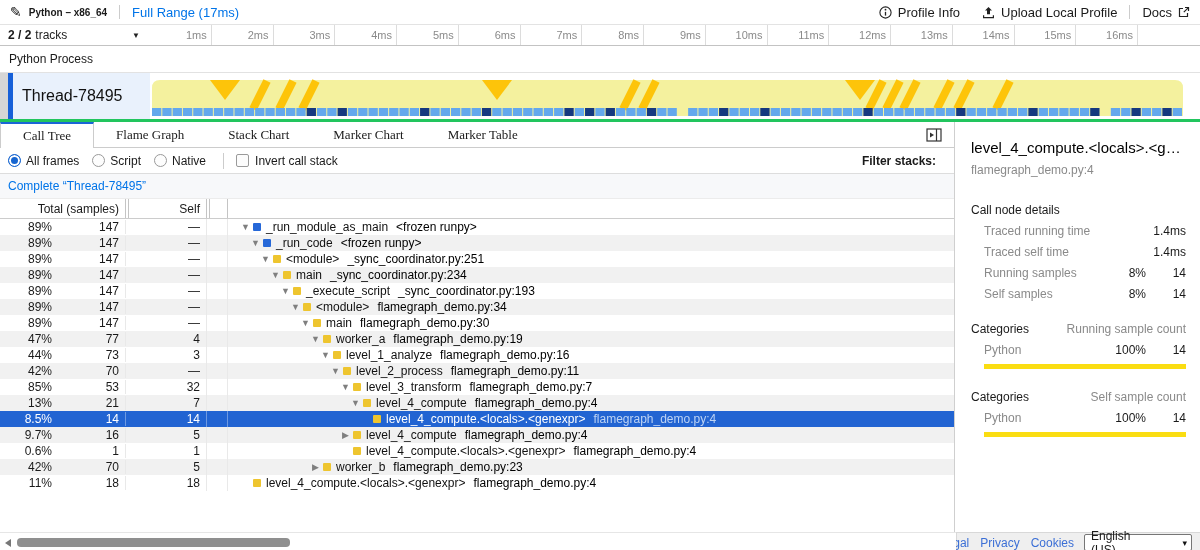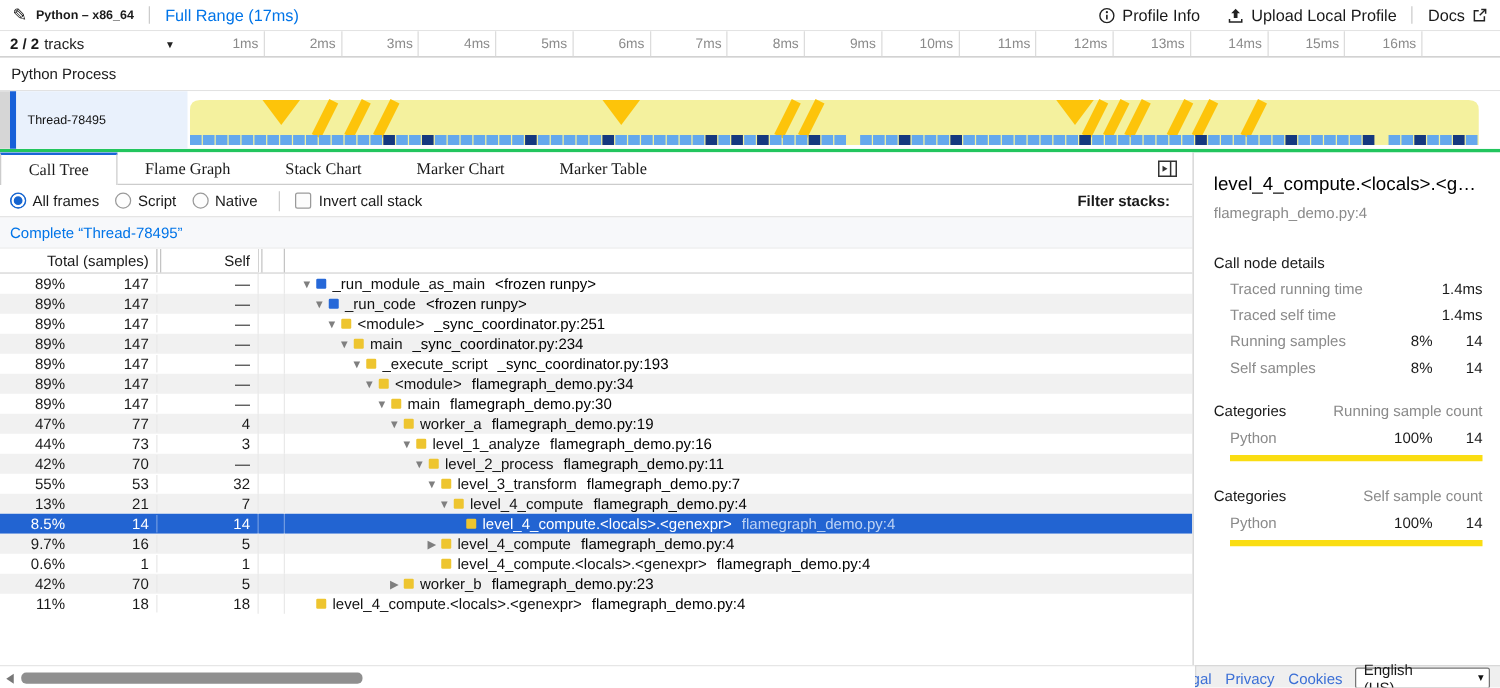--- a/index.html
+++ b/index.html
@@ -25,21 +25,21 @@
   .ruler-left b{font-weight:bold;}
   .ruler-left .word{margin-left:4px;color:#222;}
   .ruler-left .dd{margin-left:auto;font-size:8px;color:#222;}
   .ruler-ticks{flex:1;display:flex;}
   .tick{width:61.76px;flex:none;display:flex;align-items:center;justify-content:flex-end;
     padding-right:4px;border-right:1px solid #dcdcdc;color:#8a8a8a;font-size:11px;}
   .process-row{height:27px;display:flex;align-items:center;padding-left:9px;border-bottom:1px solid #e2e2e2;font-size:12px;}
   .thread-row{height:46px;display:flex;align-items:stretch;background:#fff;}
   .gray-strip{width:8px;background:#d6d6d6;}
   .accent{width:5px;background:#1760d8;}
-  .thread-label{width:137px;background:#e9f1fc;display:flex;align-items:center;padding-left:9px;font-size:10px;color:#111;}
+  .thread-label{width:137px;background:#e9f1fc;display:flex;align-items:center;padding-left:9px;font-size:16px;color:#111;}
   .trackwrap{width:1035px;height:46px;}
 
   
   .main{display:flex;height:410px;}
   .left-pane{width:954px;display:flex;flex-direction:column;background:#fff;}
 
   .tabbar{height:26px;display:flex;align-items:stretch;border-bottom:1px solid #ccc;background:#fff;font-family:Liberation Serif, serif;}
   .tab{padding:0 22px;display:flex;align-items:center;font-size:13px;color:#1a1a1a;cursor:pointer;}
   .tab.active{border-top:2px solid #1a66d6;border-left:1px solid #ccc;border-right:1px solid #ccc;
     margin-bottom:-1px;background:#fff;}
@@ -535,21 +535,21 @@
           <div class="c-tree">
             <span class="ind" style="width: 101px;"></span>
             <span class="tw">▼</span>
             <span class="sq" style="background: rgb(238, 197, 47);"></span>
             <span class="fn">level_2_process</span>
             <span class="fl">flamegraph_demo.py:11</span>
           </div>
         </div>
         <div class="row odd">
           <div class="c-total">
-            <span class="pct">55%</span>
+            <span class="pct">85%</span>
             <span class="cnt">53</span>
           </div>
           <div class="c-self">32</div>
           <div class="c-ico"></div>
           <div class="c-tree">
             <span class="ind" style="width: 111px;"></span>
             <span class="tw">▼</span>
             <span class="sq" style="background: rgb(238, 197, 47);"></span>
             <span class="fn">level_3_transform</span>
             <span class="fl">flamegraph_demo.py:7</span>

